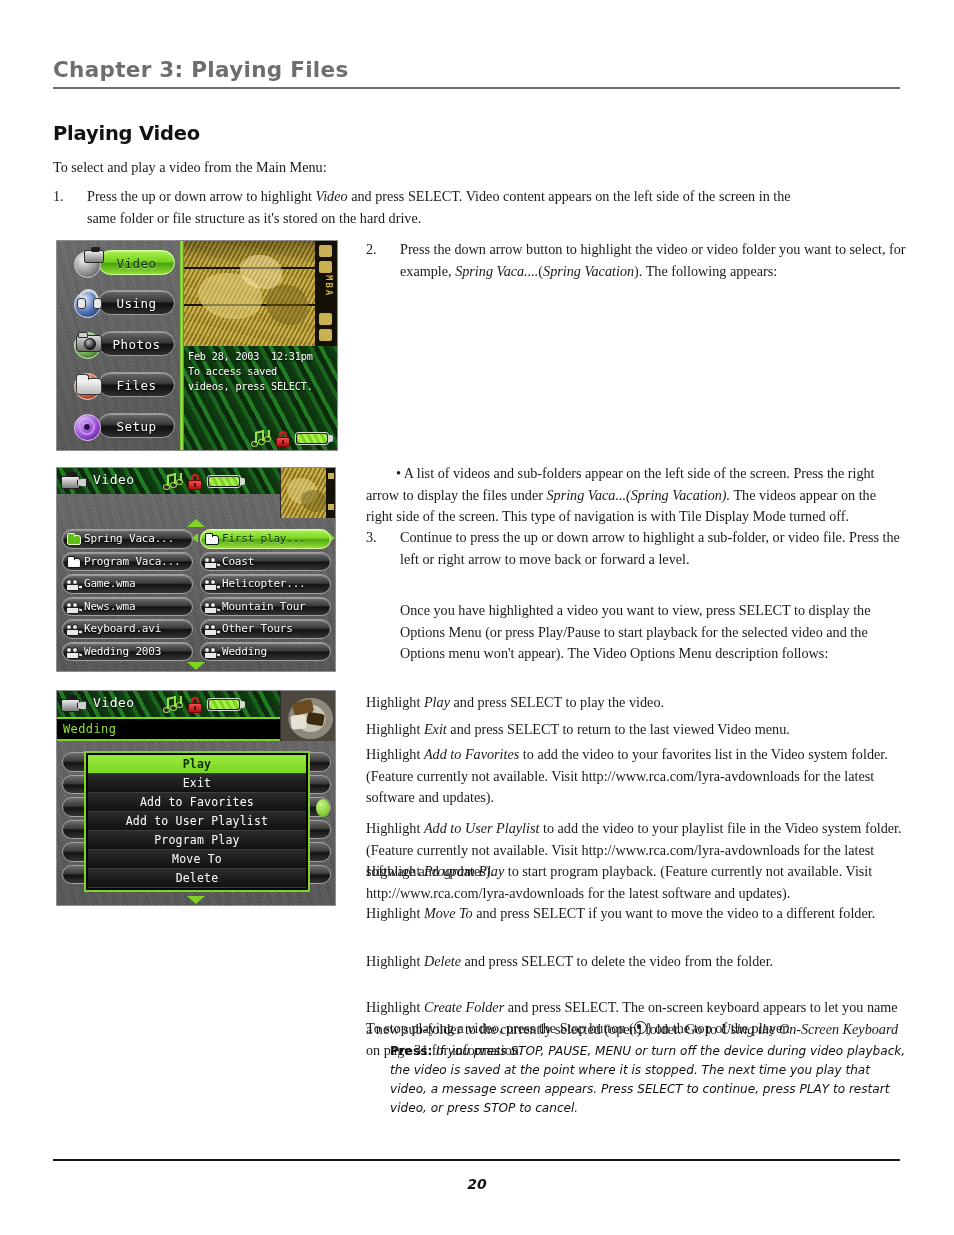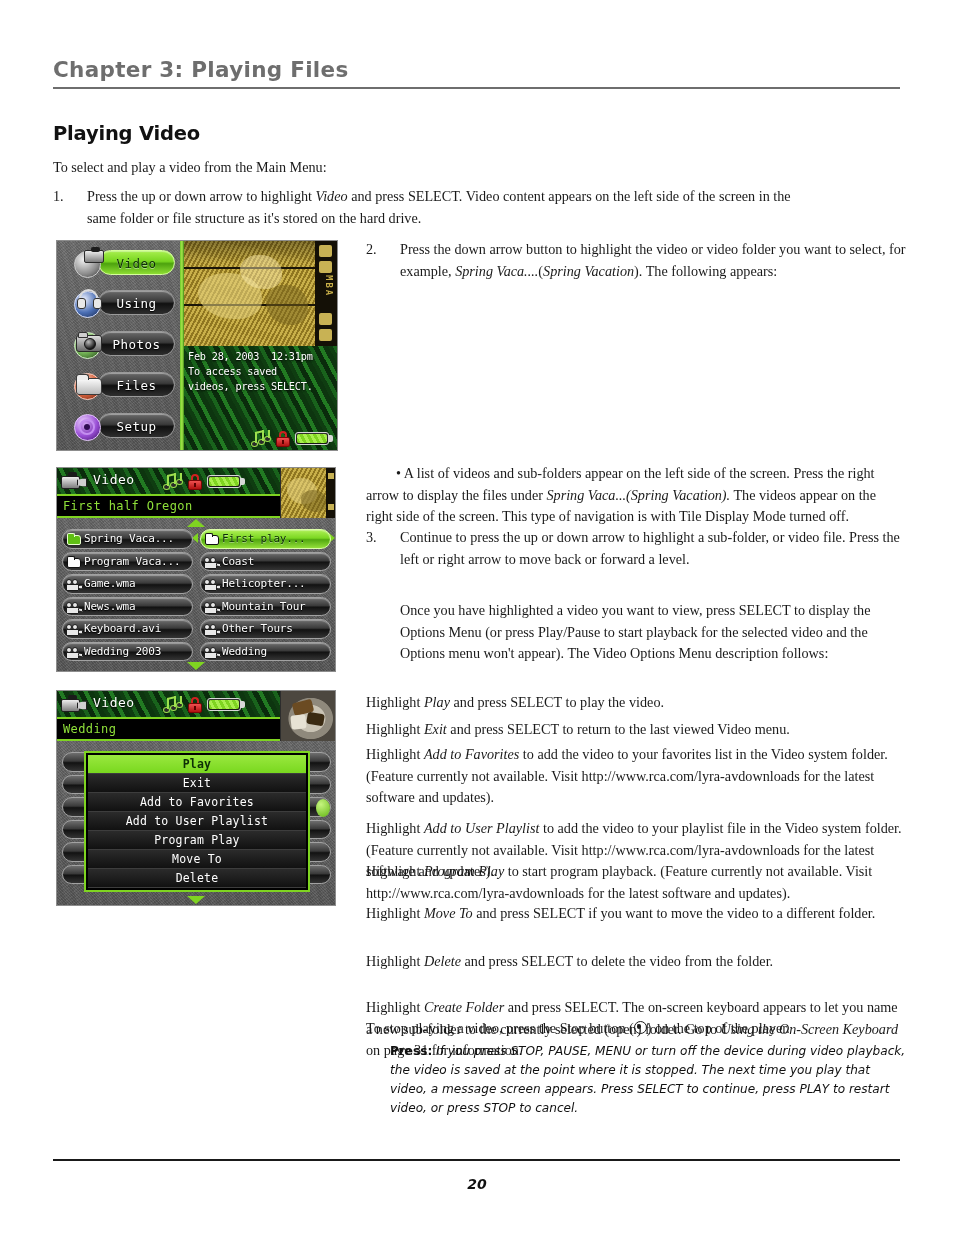--- a/index.html
+++ b/index.html
@@ -731,23 +731,20 @@
       </div>
       <div class="ic-batt">
         <div class="shell">
             <div class="fill"></div>
           </div>
           <div class="tip"></div>
       </div>
     </div>
   </div>
 
-  <div class="crumb">
-    <span>First half Oregon</span>
-  </div>
 
   <div class="dthumb film">
     <div class="film-blob" style="left:6px;top:10px;width:30px;height:26px;"></div>
     <div class="film-blob" style="left:20px;top:22px;width:26px;height:22px;background:rgba(110,92,26,.5);"></div>
     <div style="position:absolute;right:0;top:0;width:9px;height:100%;background:#141006;"></div>
     <div style="position:absolute;right:1.5px;top:5px;width:6px;height:6px;background:#c8b254;"></div>
     <div style="position:absolute;right:1.5px;top:36px;width:6px;height:6px;background:#c8b254;"></div>
   </div>
 
   <div class="listarea">

